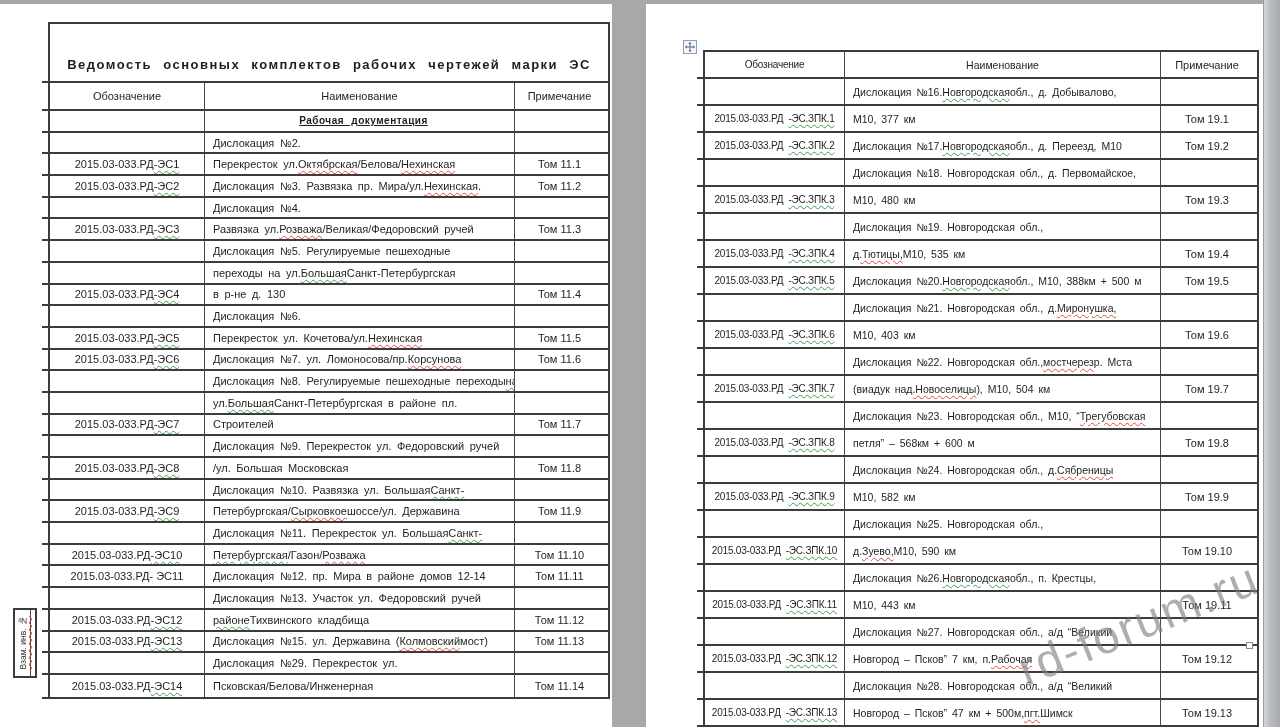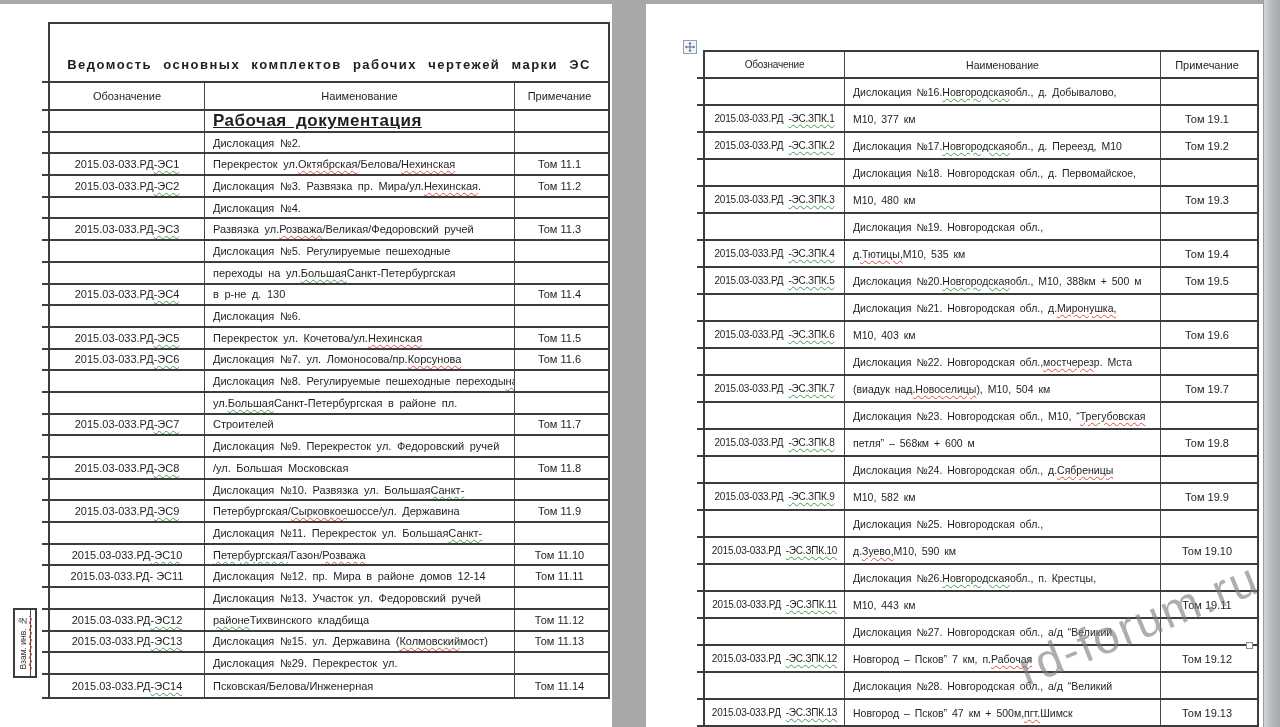--- a/index.html
+++ b/index.html
@@ -47,21 +47,21 @@
   #right-table .cell-n{width:316px;font-size:10.5px;word-spacing:2px;}
   #right-table .cell-t{width:92px;font-size:11px;}
 
   .desig-suffix{}
   #right-table .desig-suffix{margin-left:5px;}
 
   .sq-red{text-decoration:underline wavy #e04a3f 1px;text-underline-offset:2px;}
   .sq-green{text-decoration:underline wavy #3f9e4d 1px;text-underline-offset:2px;}
 
   .section-title{
-    display:block;width:100%;text-align:left;font-weight:bold;font-size:17px;
+    display:block;width:100%;text-align:center;font-weight:bold;font-size:10px;
     text-decoration:underline;word-spacing:4px;letter-spacing:0.5px;
   }
 
   #stamp{
     position:absolute;left:13px;top:604px;width:24px;height:70px;
     border:2px solid #3c3c3c;display:flex;box-sizing:border-box;background:#fff;
   }
   #stamp .stamp-cell{flex:1;border-right:1px solid #4a4a4a;display:flex;align-items:center;justify-content:center;}
   #stamp .stamp-gap{width:4px;}
   #stamp .stamp-label{

